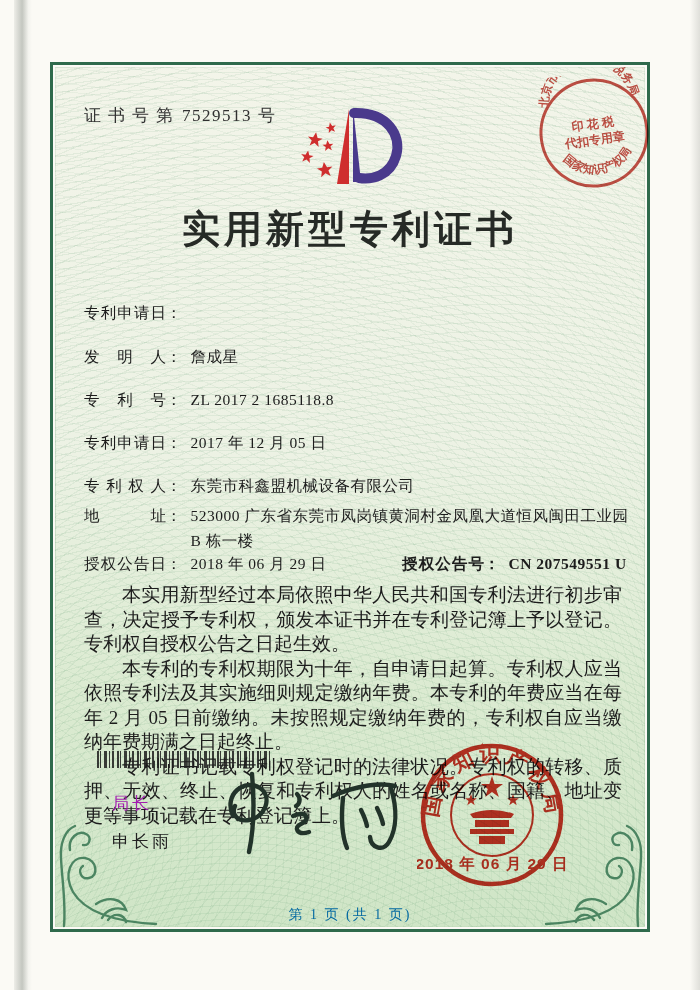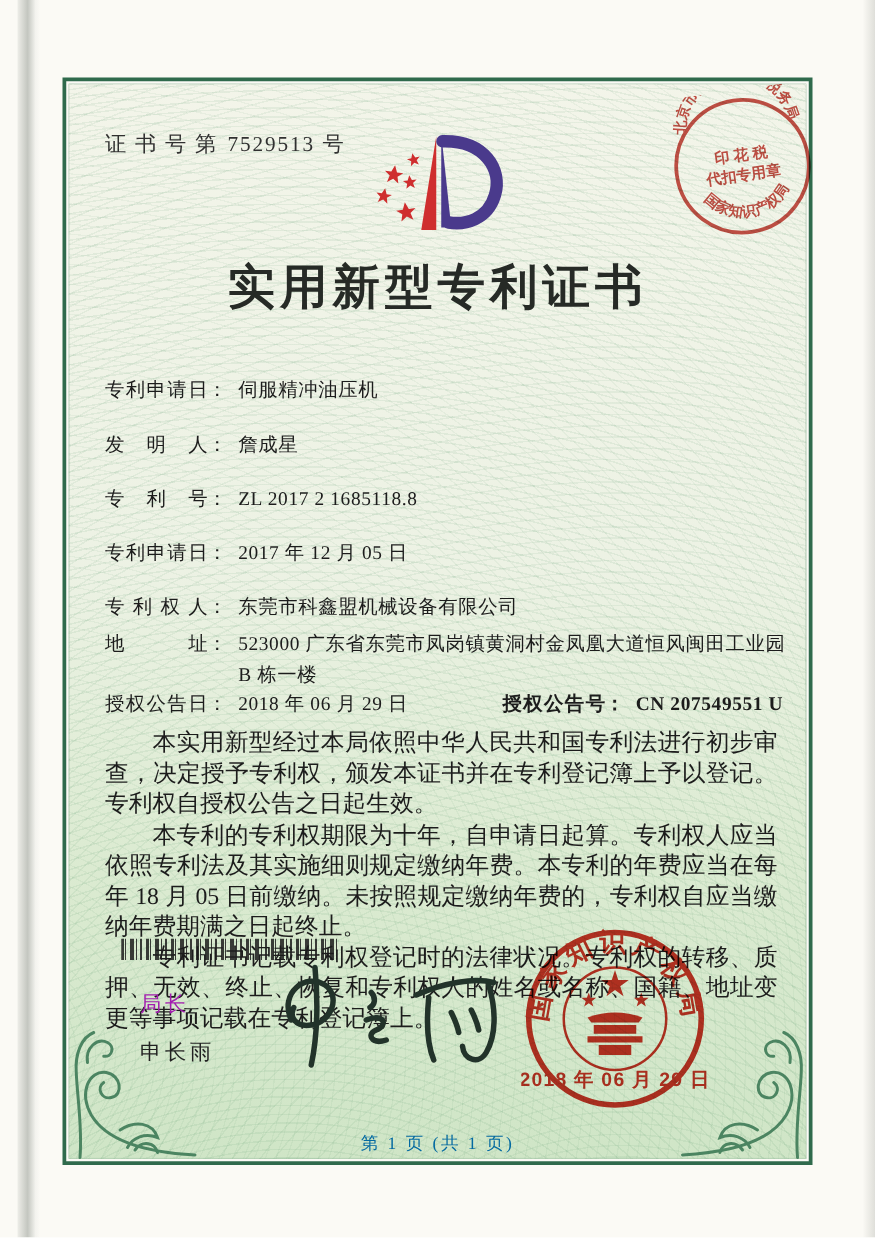--- a/index.html
+++ b/index.html
@@ -123,21 +123,20 @@
     </text>
     <text x="60" y="56" font-size="12" font-weight="bold" text-anchor="middle">印 花 税</text>
     <text x="60" y="72" font-size="12" font-weight="bold" text-anchor="middle">代扣专用章</text>
   </svg>
 
   <div class="title">实用新型专利证书</div>
 
   <div class="field-row" style="top:300px">
     <span class="f-label">专利申请日</span>
       <span class="f-colon">：</span>
-      <span class="f-value">伺服精冲油压机</span>
   </div>
   <div class="field-row" style="top:344px">
     <span class="f-label">发明人</span>
       <span class="f-colon">：</span>
       <span class="f-value">詹成星</span>
   </div>
   <div class="field-row" style="top:387px">
     <span class="f-label">专利号</span>
       <span class="f-colon">：</span>
       <span class="f-value">ZL 2017 2 1685118.8</span>
@@ -165,21 +164,21 @@
     </span>
     <span class="pair pair2">
       <span class="f-label">授权公告号</span>
         <span class="f-colon">：</span>
         <span class="f-value">CN 207549551 U</span>
     </span>
   </div>
 
   <div class="paras">
     <p>本实用新型经过本局依照中华人民共和国专利法进行初步审查，决定授予专利权，颁发本证书并在专利登记簿上予以登记。专利权自授权公告之日起生效。</p>
-    <p>本专利的专利权期限为十年，自申请日起算。专利权人应当依照专利法及其实施细则规定缴纳年费。本专利的年费应当在每年 18 月 05 日前缴纳。未按照规定缴纳年费的，专利权自应当缴纳年费期满之日起终止。</p>
+    <p>本专利的专利权期限为十年，自申请日起算。专利权人应当依照专利法及其实施细则规定缴纳年费。本专利的年费应当在每年 2 月 05 日前缴纳。未按照规定缴纳年费的，专利权自应当缴纳年费期满之日起终止。</p>
     <p>专利证书记载专利权登记时的法律状况。专利权的转移、质押、无效、终止、恢复和专利权人的姓名或名称、国籍、地址变更等事项记载在专利登记簿上。</p>
   </div>
 
   <div class="barcode"></div>
 
   <div class="director-title">局长</div>
   <div class="director-name">申长雨</div>
   <svg class="signature" viewBox="0 0 196 94">
     <g fill="none" stroke="#22332a" stroke-width="4.4" stroke-linecap="round">
       <path d="M28,50 C18,28 40,12 55,22 C68,31 60,52 44,54 C32,56 26,48 30,40"></path>

